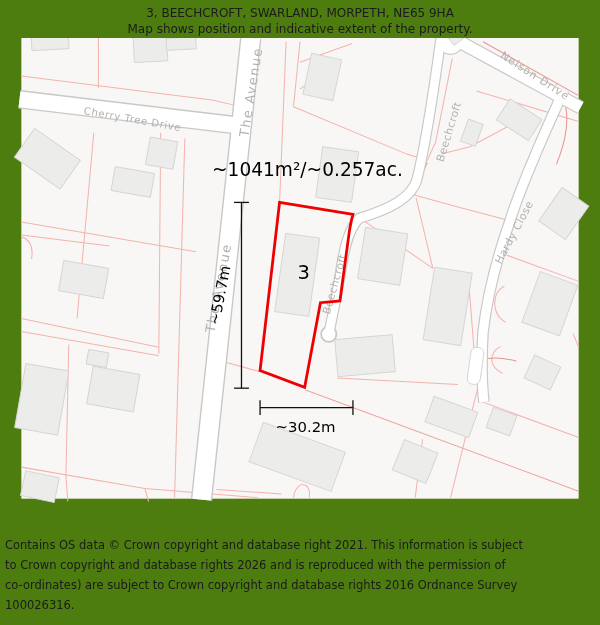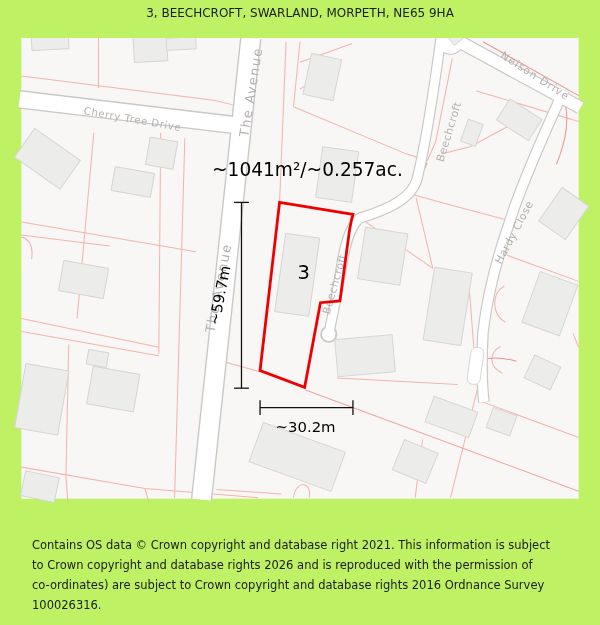--- a/index.html
+++ b/index.html
@@ -1,37 +1,38 @@
 <!DOCTYPE html>
 <html><head>
 <meta charset="utf-8">
 <style>
   html,body{margin:0;padding:0;}
   .page{
-    position:relative;width:600px;height:625px;background:#bef264;
+    position:relative;width:600px;height:625px;background:#4d7c0f;
     font-family:"DejaVu Sans","Liberation Sans",sans-serif;overflow:hidden;
   }
   .titlebar{position:absolute;top:0;left:0;width:600px;text-align:center;color:#1c1c1c;}
   .title-line1{margin-top:5px;font-size:12px;line-height:16px;white-space:nowrap;}
   .title-line2{font-size:12px;line-height:16px;white-space:nowrap;}
   .mapsvg{position:absolute;top:38px;left:0;}
   .footer{
     position:absolute;top:535px;left:5px;width:594px;color:#1b1b1b;
     font-size:11.5px;line-height:20px;
   }
-  .footer div{white-space:nowrap;margin-left:27px;}
+  .footer div{white-space:nowrap;}
   text{user-select:none;}
 </style>
 </head>
 <body>
 
 <div class="page">
 
   <div class="titlebar">
     <div class="title-line1">3, BEECHCROFT, SWARLAND, MORPETH, NE65 9HA</div>
+    <div class="title-line2">Map shows position and indicative extent of the property.</div>
   </div>
 
   <svg class="mapsvg" width="600" height="496" viewBox="0 38 600 534" shape-rendering="geometricPrecision">
 
     <rect x="0" y="38" width="600" height="496" fill="#f8f7f6"></rect>
 
     <g stroke="#f4b3ab" stroke-width="1.1" fill="none">
       <path d="M285,42 L278,215"></path>
       <path d="M83,30 L83,92"></path>
       <path d="M0,79 L207,105 L228,110"></path>

